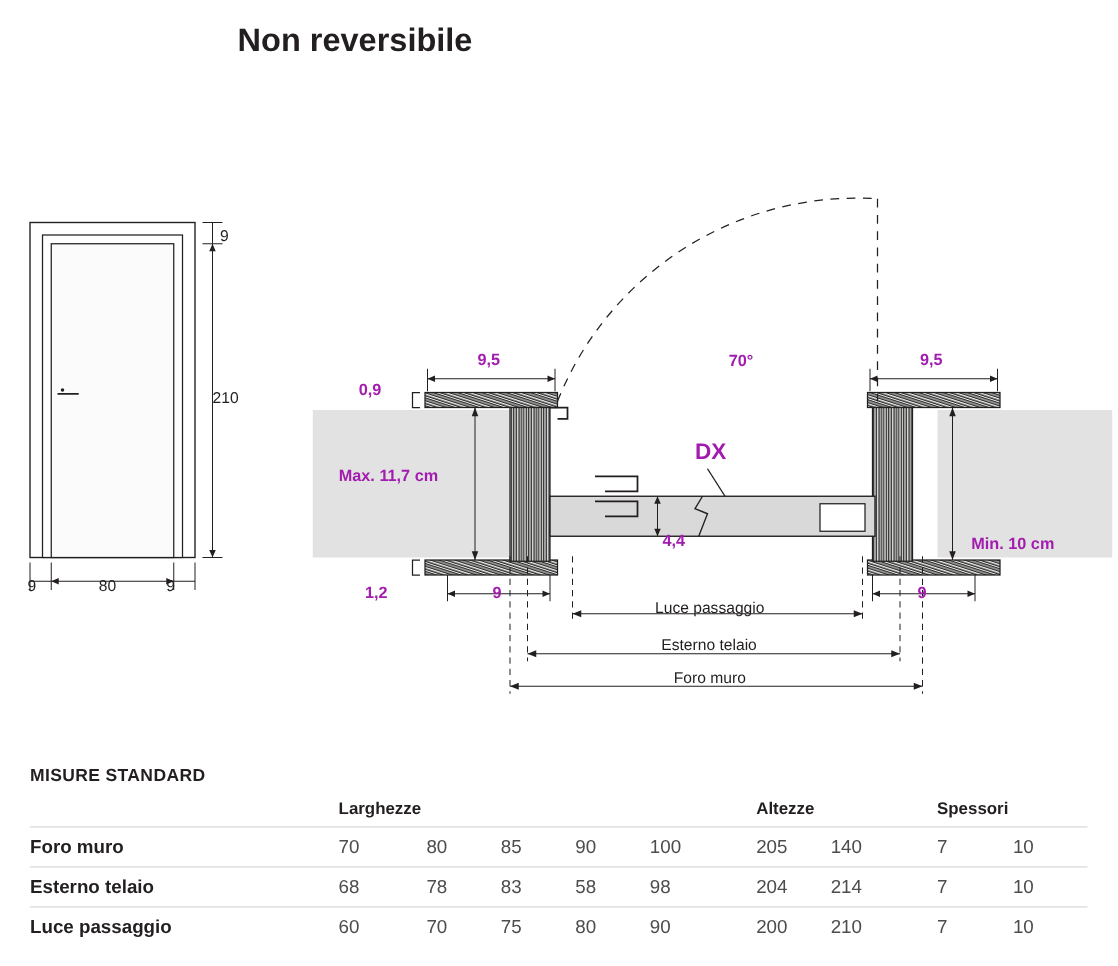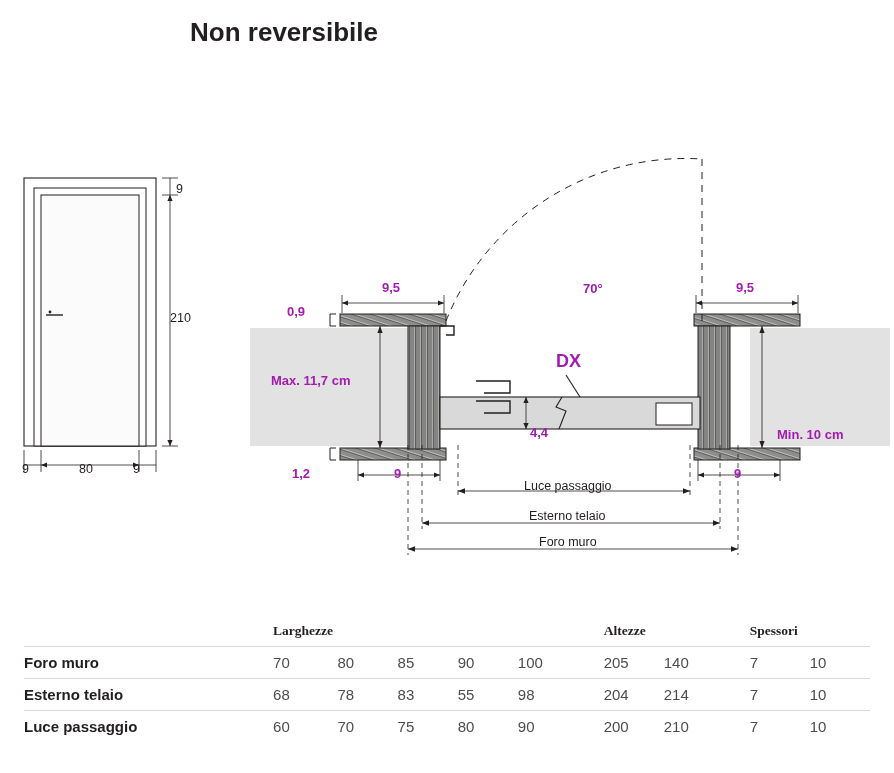--- a/index.html
+++ b/index.html
@@ -28,21 +28,21 @@
 
   
   .lbl{font-size:12.5px;color:#231f20;white-space:nowrap;}
   .lbl-b{font-size:13px;font-weight:bold;color:#a21caf;white-space:nowrap;}
 
   
   #table-wrap{left:24px;top:612px;width:846px;}
   #table-title{font-size:14px;font-weight:bold;letter-spacing:.3px;}
   table#sizes{border-collapse:collapse;width:846px;margin-top:4px;font-size:15px;}
   table#sizes td,table#sizes th{padding:7px 0;text-align:left;}
-  table#sizes thead th{font-size:13.5px;font-weight:bold;color:#231f20;font-family:Liberation Serif, serif;}
+  table#sizes thead th{font-size:13.5px;font-weight:bold;color:#231f20;}
   table#sizes tbody td{color:#4d4d4d;}
   table#sizes tbody td.rowhead{color:#231f20;font-weight:bold;font-size:15px;}
   table#sizes tbody tr{border-top:1px solid #d9d9d9;}
   table#sizes thead tr{border-bottom:1px solid #d9d9d9;}
   .c-rowhead{width:232px;}
   .c-n{width:56px;}
   .c-gap{width:24px;}
 </style>
 </head>
 <body>
@@ -195,20 +195,21 @@
 <div class="abs lbl-b" style="left:530px;top:425px;">4,4</div>
 <div class="abs lbl-b" style="left:583px;top:281px;">70°</div>
 <div class="abs lbl-b" style="left:556px;top:351px;font-size:18px;">DX</div>
 <div class="abs lbl-b" style="left:394px;top:466px;">9</div>
 <div class="abs lbl-b" style="left:734px;top:466px;">9</div>
 <div class="abs lbl" style="left:524px;top:479px;">Luce passaggio</div>
 <div class="abs lbl" style="left:529px;top:509px;">Esterno telaio</div>
 <div class="abs lbl" style="left:539px;top:535px;">Foro muro</div>
 
 <div class="abs" id="table-wrap">
+  <div id="table-title">MISURE STANDARD</div>
   <table id="sizes">
     <thead>
       <tr>
         <th class="c-rowhead"></th>
         <th class="c-n">Larghezze</th>
         <th class="c-n"></th>
         <th class="c-n"></th>
         <th class="c-n"></th>
         <th class="c-n"></th>
         <th class="c-gap"></th>
@@ -232,21 +233,21 @@
         <td>140</td>
         <td></td>
         <td>7</td>
         <td>10</td>
       </tr>
       <tr>
         <td class="rowhead">Esterno telaio</td>
         <td>68</td>
         <td>78</td>
         <td>83</td>
-        <td>55</td>
+        <td>58</td>
         <td>98</td>
         <td></td>
         <td>204</td>
         <td>214</td>
         <td></td>
         <td>7</td>
         <td>10</td>
       </tr>
       <tr>
         <td class="rowhead">Luce passaggio</td>

